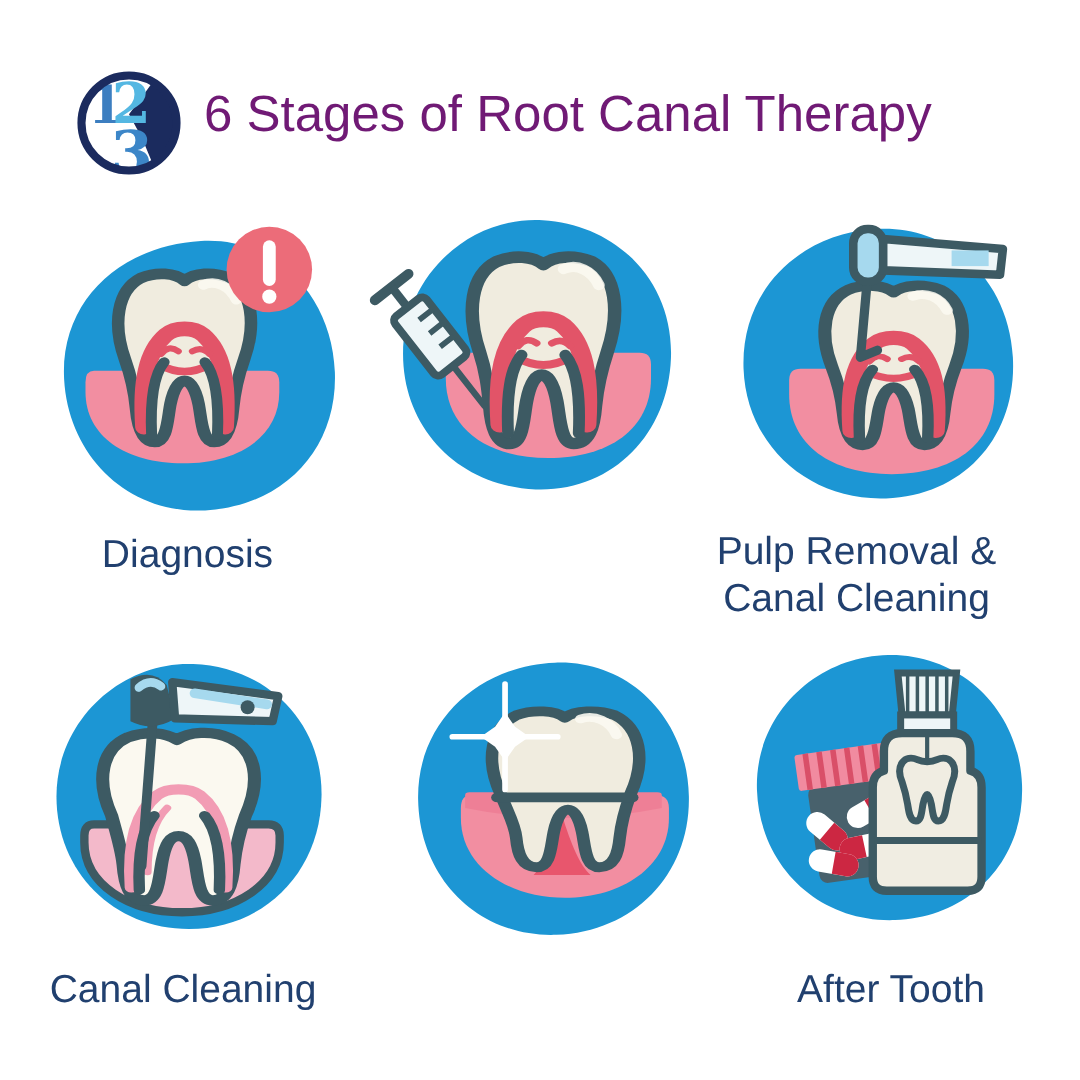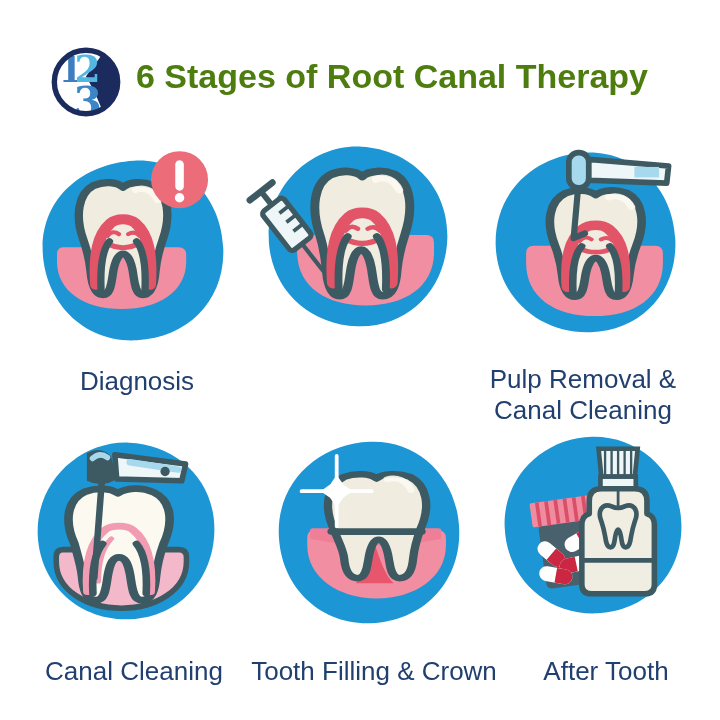--- a/index.html
+++ b/index.html
@@ -2,24 +2,24 @@
 <html><head>
 <meta charset="utf-8">
 <style>
   html,body{margin:0;padding:0;}
   body{width:720px;height:720px;background:#ffffff;overflow:hidden;
        font-family:"Liberation Sans", sans-serif;}
   .page{position:relative;width:720px;height:720px;background:#ffffff;}
   
   .logo{position:absolute;left:50px;top:46px;width:72px;height:72px;}
   .title{position:absolute;left:136px;top:57px;width:570px;margin:0;
-         font-size:34px;font-weight:bold;color:#4d7c0f;}
+         font-size:34px;font-weight:normal;color:#701a75;}
   
   .stage-icon{position:absolute;overflow:visible;}
-  .stage-label{position:absolute;margin:12px;color:#21406f;font-size:26px;
+  .stage-label{position:absolute;margin:0;color:#21406f;font-size:26px;
                line-height:31px;text-align:center;}
 </style>
 </head>
 <body>
 
 <div class="page">
 
   <svg class="logo" viewBox="0 0 100 100">
     <defs>
         <clipPath id="logoclip">
@@ -122,21 +122,20 @@
     <g transform="translate(108.5,94) scale(1.1,0.86) translate(-105.5,-94.5)">
     <path d="M64,98 C54,70 58,44 74,34 C85,29 99,30 105,36 C111,30 126,29 137,34 C153,44 157,70 147,98 C143,112 141,122 140,134 C139,148 136,158 127,158 C118,158 118,141 116,129 C114,117 111,111 107,111 C103,111 100,117 98,129 C96,141 96,158 87,158 C78,158 75,148 74,134 C73,122 68,112 64,98 Z" fill="#f0ecdf" stroke="#3d5a63" stroke-width="8" stroke-linejoin="round"></path>
     <path d="M115,37 C124,33 134,39 138,50" fill="none" stroke="#fbfaf2" stroke-width="7" stroke-linecap="round" opacity="0.9"></path>
     <path d="M62,101 L148,101" stroke="#3d5a63" stroke-width="8" stroke-linecap="round"></path>
     </g>
     <g>
       <path d="M66,20 L66,94 M29,57 L103,57" stroke="#ffffff" stroke-width="4" stroke-linecap="round"></path>
       <path d="M66,40 L73,50 L83,57 L73,64 L66,74 L59,64 L49,57 L59,50 Z" fill="#ffffff"></path>
     </g>
   </svg>
-  <p class="stage-label" style="left:212px;top:644px;width:300px">Tooth Filling &amp; Crown</p>
 
   <svg class="stage-icon" style="left:500px;top:431px;width:186px;height:188px" viewBox="0 0 200 200">
     <path d="M99,5 C151,4 193,44 195,98 C197,152 158,193 104,195 C50,197 7,157 5,102 C3,48 47,6 99,5 Z" fill="#1c96d4"></path>
     <g transform="rotate(-8 70 120)">
       <rect x="44" y="96" width="60" height="70" rx="6" fill="#48616c"></rect>
       <rect x="38" y="72" width="70" height="26" rx="2" fill="#f18ba0"></rect>
       <path d="M46,72 l0,26 M56,72 l0,26 M66,72 l0,26 M76,72 l0,26 M86,72 l0,26 M96,72 l0,26" stroke="#d94f68" stroke-width="4"></path>
     </g>
     <g>
       <g transform="rotate(-30 86 116)">

